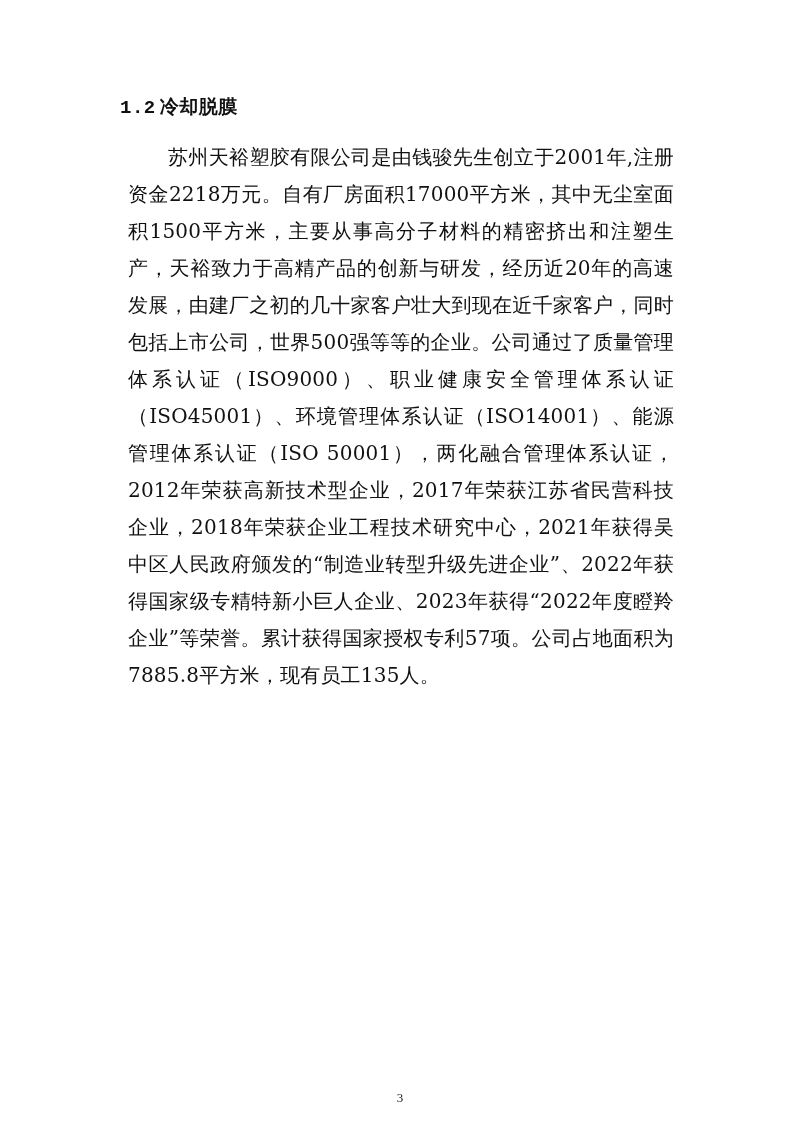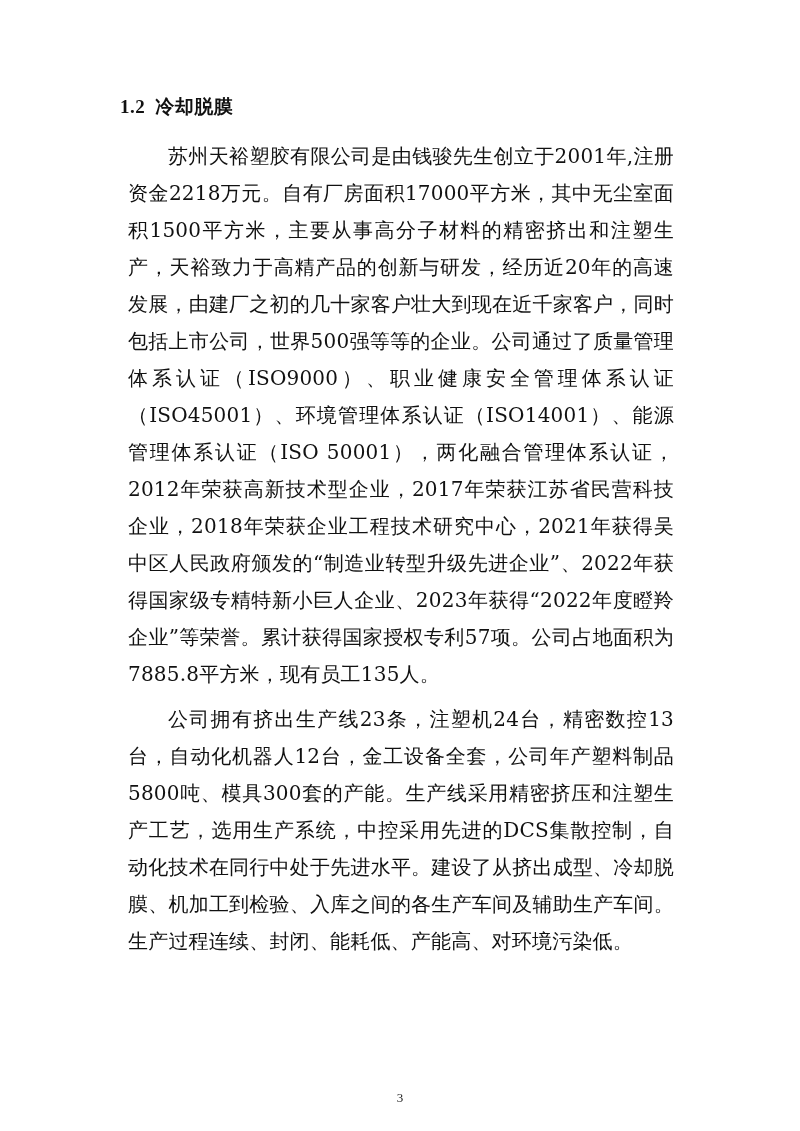--- a/index.html
+++ b/index.html
@@ -23,23 +23,23 @@
     }
     .heading {
       font-family: "DejaVu Sans", "Liberation Sans", sans-serif;
       font-weight: bold;
       font-size: 19px;
       line-height: 28px;
       margin: 0 0 17px 0;
       letter-spacing: 0.5px;
     }
     .heading .num {
-      font-family: Liberation Serif, serif;
+      font-family: Liberation Mono, monospace;
       font-weight: bold;
-      margin-right: 10px;
+      margin-right: 4px;
     }
     .para {
       font-size: 20px;
       line-height: 37px;
       margin: 8px;
       text-indent: 40px;
       text-align: justify;
       letter-spacing: 0.2px;
     }
     .page-number {
@@ -54,16 +54,15 @@
     }
   </style>
 </head>
 <body>
 
 <div class="page">
   <h2 class="heading">
     <span class="num">1.2</span><span>冷却脱膜</span>
   </h2>
   <p class="para">苏州天裕塑胶有限公司是由钱骏先生创立于2001年,注册资金2218万元。自有厂房面积17000平方米，其中无尘室面积1500平方米，主要从事高分子材料的精密挤出和注塑生产，天裕致力于高精产品的创新与研发，经历近20年的高速发展，由建厂之初的几十家客户壮大到现在近千家客户，同时包括上市公司，世界500强等等的企业。公司通过了质量管理体系认证（ISO9000）、职业健康安全管理体系认证（ISO45001）、环境管理体系认证（ISO14001）、能源管理体系认证（ISO 50001），两化融合管理体系认证，2012年荣获高新技术型企业，2017年荣获江苏省民营科技企业，2018年荣获企业工程技术研究中心，2021年获得吴中区人民政府颁发的“制造业转型升级先进企业”、2022年获得国家级专精特新小巨人企业、2023年获得“2022年度瞪羚企业”等荣誉。累计获得国家授权专利57项。公司占地面积为7885.8平方米，现有员工135人。</p>
-  <p class="para">公司拥有挤出生产线23条，注塑机24台，精密数控13台，自动化机器人12台，金工设备全套，公司年产塑料制品5800吨、模具300套的产能。生产线采用精密挤压和注塑生产工艺，选用生产系统，中控采用先进的DCS集散控制，自动化技术在同行中处于先进水平。建设了从挤出成型、冷却脱膜、机加工到检验、入库之间的各生产车间及辅助生产车间。生产过程连续、封闭、能耗低、产能高、对环境污染低。</p>
 </div>
 
 <div class="page-number">3</div>
 
 </body></html>

